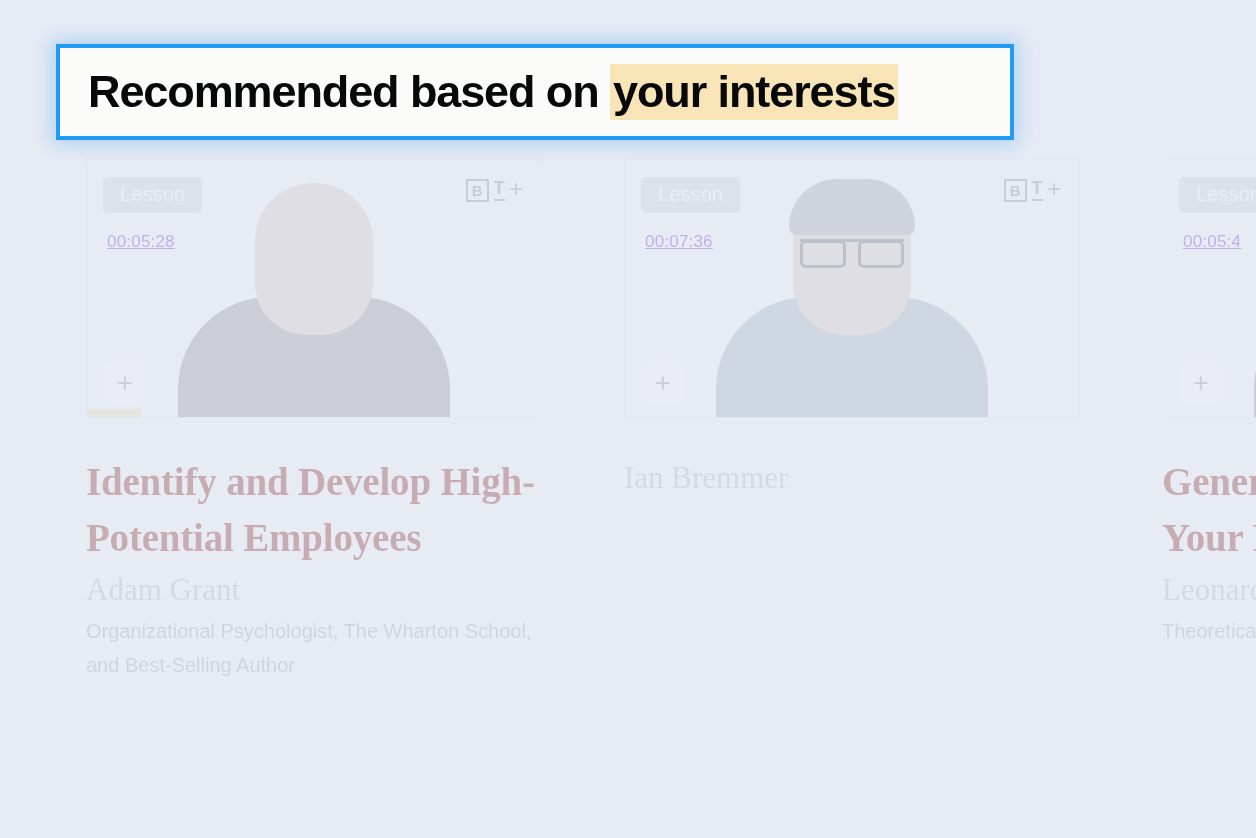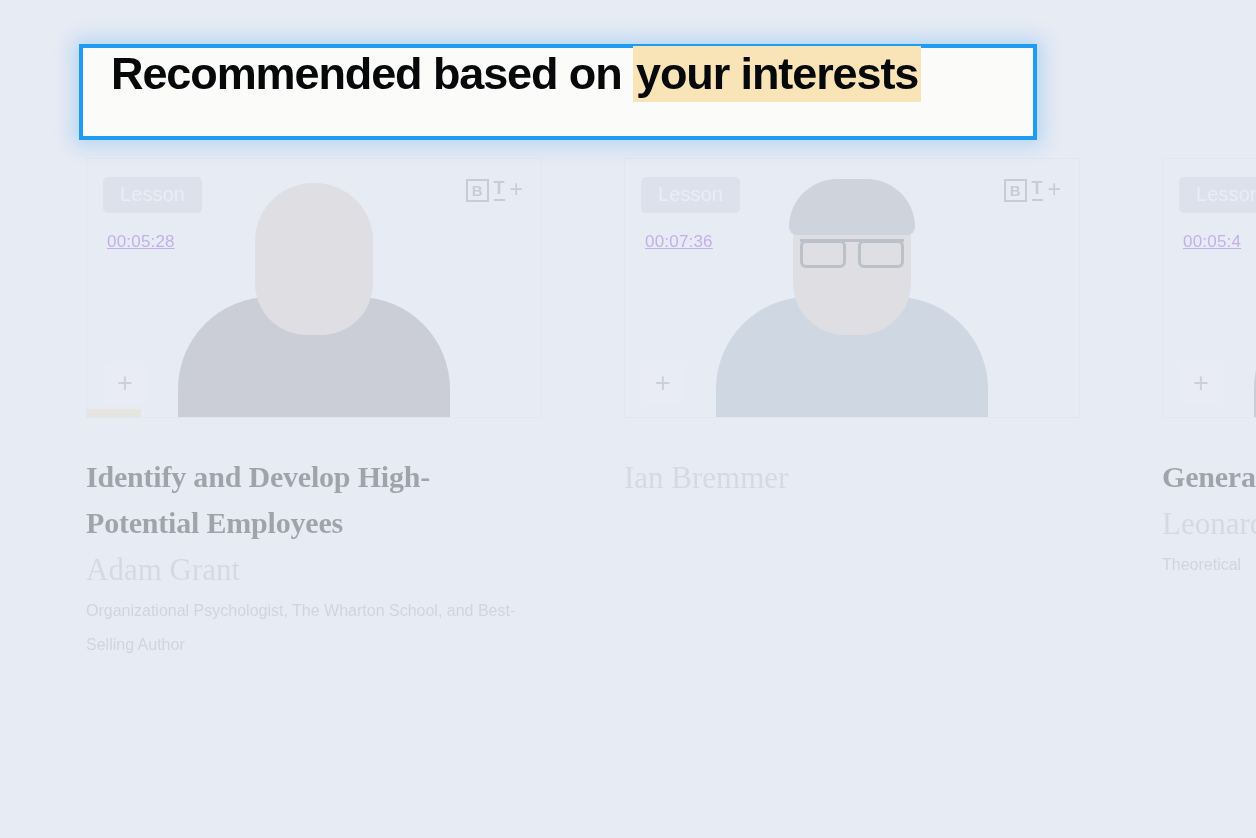--- a/index.html
+++ b/index.html
@@ -28,23 +28,22 @@
   .heading-focus {
     position: absolute;
     left: 56px;
     top: 44px;
     width: 958px;
     height: 96px;
     background: #fbfbfa;
     border: 4px solid #1f9bf2;
     box-shadow: 0 0 18px 5px rgba(60,160,246,0.30);
     display: flex;
-    align-items: flex-start;
+    align-items: center;
     z-index: 20;
-    margin-left: 23px;
   }
 
   .heading-text {
     font-size: 45px;
     font-weight: 700;
     letter-spacing: -1.1px;
     color: #07080a;
     padding-left: 28px;
     white-space: nowrap;
     font-family: "Liberation Sans", sans-serif;
@@ -236,38 +235,38 @@
 
   .portrait-b .p-body { background: #9aabbd; }
   .portrait-b .p-hair { background: #9b9ea4; }
 
   
   .card-body { padding-top: 36px; }
 
   .card-title {
     font-family: "Liberation Serif", serif;
     font-weight: 700;
-    font-size: 30px;
-    line-height: 46px;
-    color: #000000;
+    font-size: 39px;
+    line-height: 56px;
+    color: #7f1d1d;
     letter-spacing: -0.2px;
   }
 
   .card-author {
     font-family: "Liberation Serif", serif;
     font-weight: 400;
     font-size: 31px;
     line-height: 40px;
     color: #a9b1be;
     margin-top: 4px;
   }
 
   .card-desc {
     font-family: "Liberation Sans", sans-serif;
-    font-size: 16px;
+    font-size: 20px;
     line-height: 34px;
     color: #9aa2b0;
     margin-top: 4px;
   }
   .card-desc i { font-style: italic; }
 </style>
 </head>
 <body>
 
 <div class="page">

